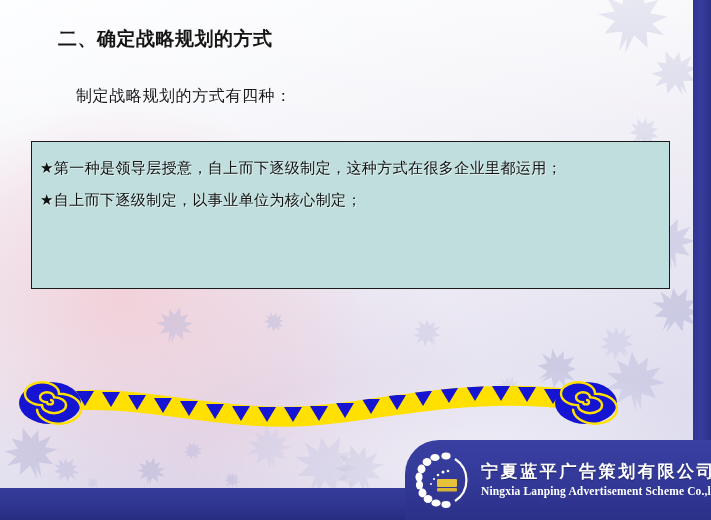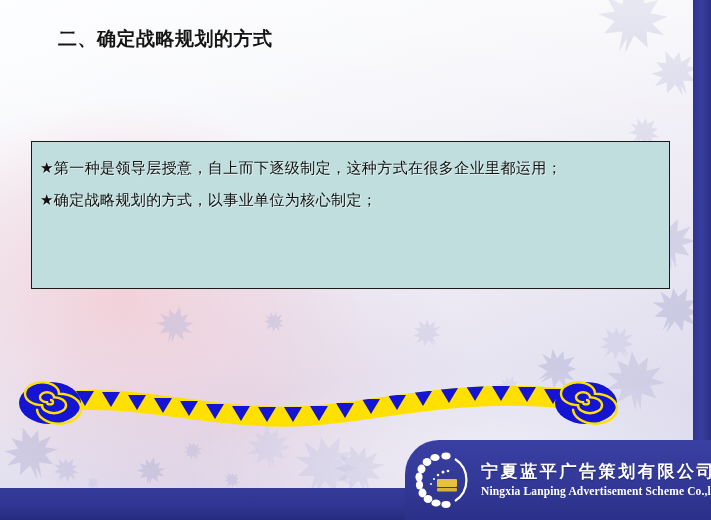--- a/index.html
+++ b/index.html
@@ -274,24 +274,25 @@
   <div class="leaf" style="left:450px; top:434px; transform:rotate(10deg) scale(0.78);">
     <svg width="50" height="50" viewBox="0 0 100 100">
         <path d="M50 4 L58 26 L74 16 L69 36 L92 33 L76 48 L96 58 L72 60 L80 80 L58 70 L54 96 L50 76 L46 96 L42 70 L20 80 L28 60 L4 58 L24 48 L8 33 L31 36 L26 16 L42 26 Z"></path>
       </svg>
   </div>
 
   <div class="bg-haze"></div>
 
   <div id="title">二、确定战略规划的方式</div>
 
+  <div id="intro">制定战略规划的方式有四种：</div>
 
   <div id="content-box">
     <div class="bullet-line">★第一种是领导层授意，自上而下逐级制定，这种方式在很多企业里都运用；</div>
-    <div class="bullet-line">★确定战略规划的方式，以事业单位为核心制定；</div>
+    <div class="bullet-line">★自上而下逐级制定，以事业单位为核心制定；</div>
   </div>
 
 
   <div id="divider">
     <svg width="600" height="50" viewBox="0 0 600 50">
       <defs>
         <clipPath id="ribbonClip">
           <path d="M 40 14
                    C 120 4, 200 34, 290 28
                    C 370 22, 450 -2, 560 12

